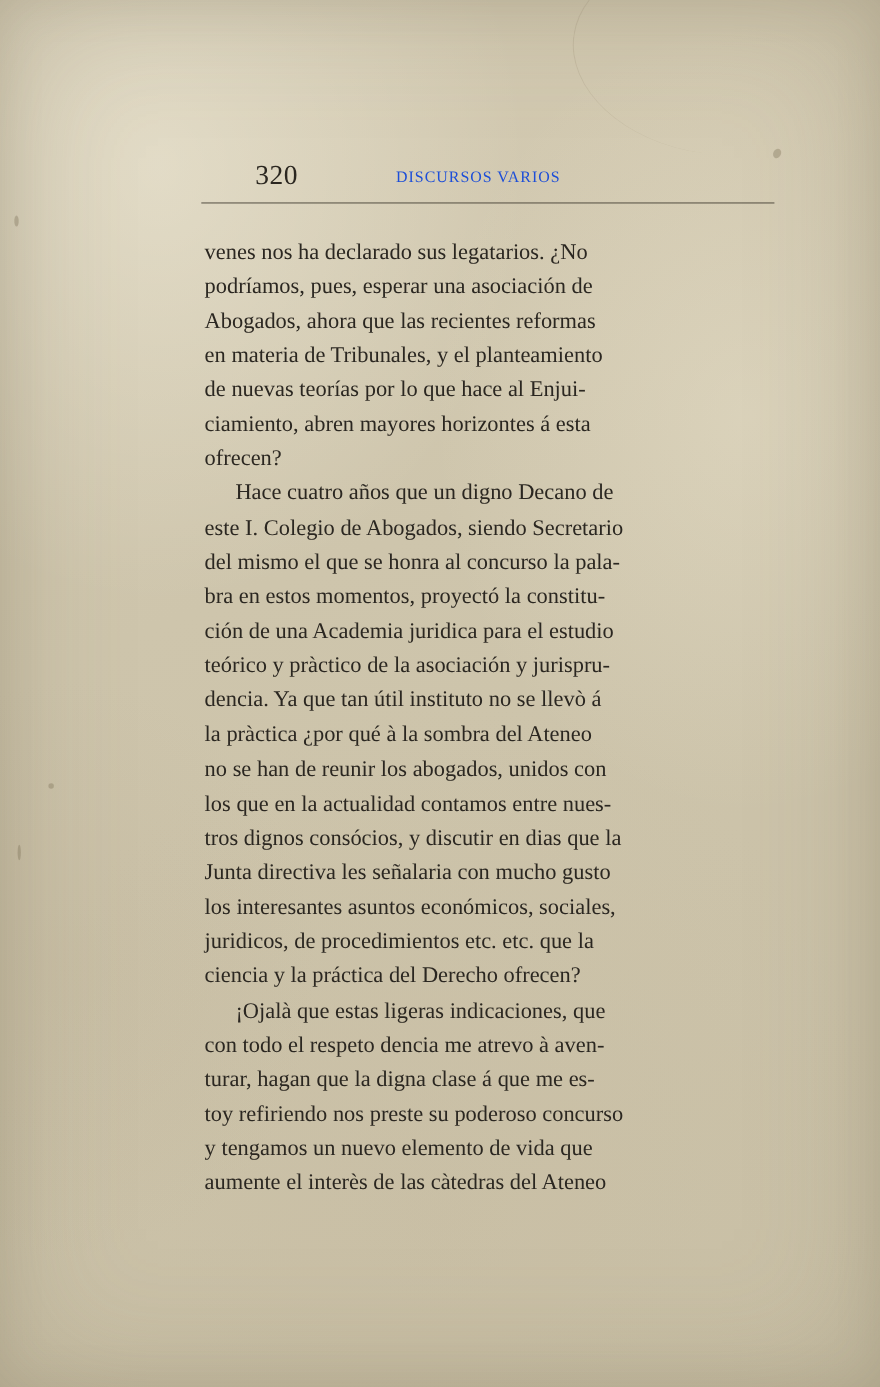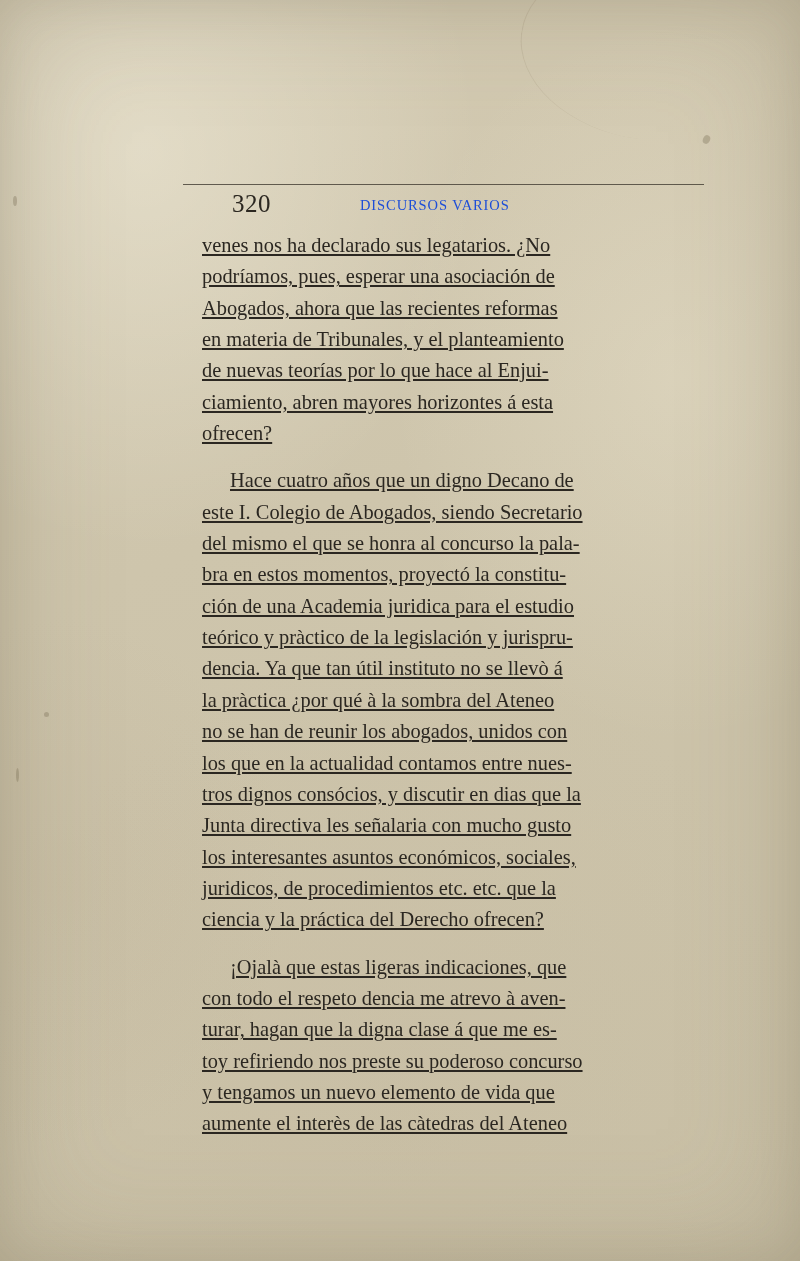--- a/index.html
+++ b/index.html
@@ -46,21 +46,20 @@
     border-radius: 50%;
   }
 
   
   .header {
     position: absolute;
     left: 0;
     right: 0;
     top: 146px;
     height: 26px;
-    margin-top: 44px;
   }
   .folio {
     position: absolute;
     left: 232px;
     top: 0;
     font-size: 25px;
     color: #2b2720;
     letter-spacing: 0.5px;
     font-family: "Liberation Serif", serif;
   }
@@ -89,22 +88,21 @@
     left: 186px;
     top: 214px;
     width: 516px;
     font-size: 20.4px;
     line-height: 31.35px;
     color: #2b2721;
     text-align: justify;
     text-justify: inter-word;
   }
   .textblock p {
-    margin: 16px;
-    text-decoration: underline;
+    margin: 0;
   }
   
   .ln {
     display: block;
     white-space: pre;
   }
 </style>
 </head>
 <body>
 
@@ -135,21 +133,21 @@
       <span class="ln">ciamiento, abren mayores horizontes á esta</span>
       <span class="ln">ofrecen?</span>
     </p>
 
     <p>
       <span class="ln" style="padding-left:28px;">Hace cuatro años que un digno Decano de</span>
       <span class="ln">este I. Colegio de Abogados, siendo Secretario</span>
       <span class="ln">del mismo el que se honra al concurso la pala-</span>
       <span class="ln">bra en estos momentos, proyectó la constitu-</span>
       <span class="ln">ción de una Academia juridica para el estudio</span>
-      <span class="ln">teórico y pràctico de la legislación y jurispru-</span>
+      <span class="ln">teórico y pràctico de la asociación y jurispru-</span>
       <span class="ln">dencia. Ya que tan útil instituto no se llevò á</span>
       <span class="ln">la pràctica ¿por qué à la sombra del Ateneo</span>
       <span class="ln">no se han de reunir los abogados, unidos con</span>
       <span class="ln">los que en la actualidad contamos entre nues-</span>
       <span class="ln">tros dignos consócios, y discutir en dias que la</span>
       <span class="ln">Junta directiva les señalaria con mucho gusto</span>
       <span class="ln">los interesantes asuntos económicos, sociales,</span>
       <span class="ln">juridicos, de procedimientos etc. etc. que la</span>
       <span class="ln">ciencia y la práctica del Derecho ofrecen?</span>
     </p>

